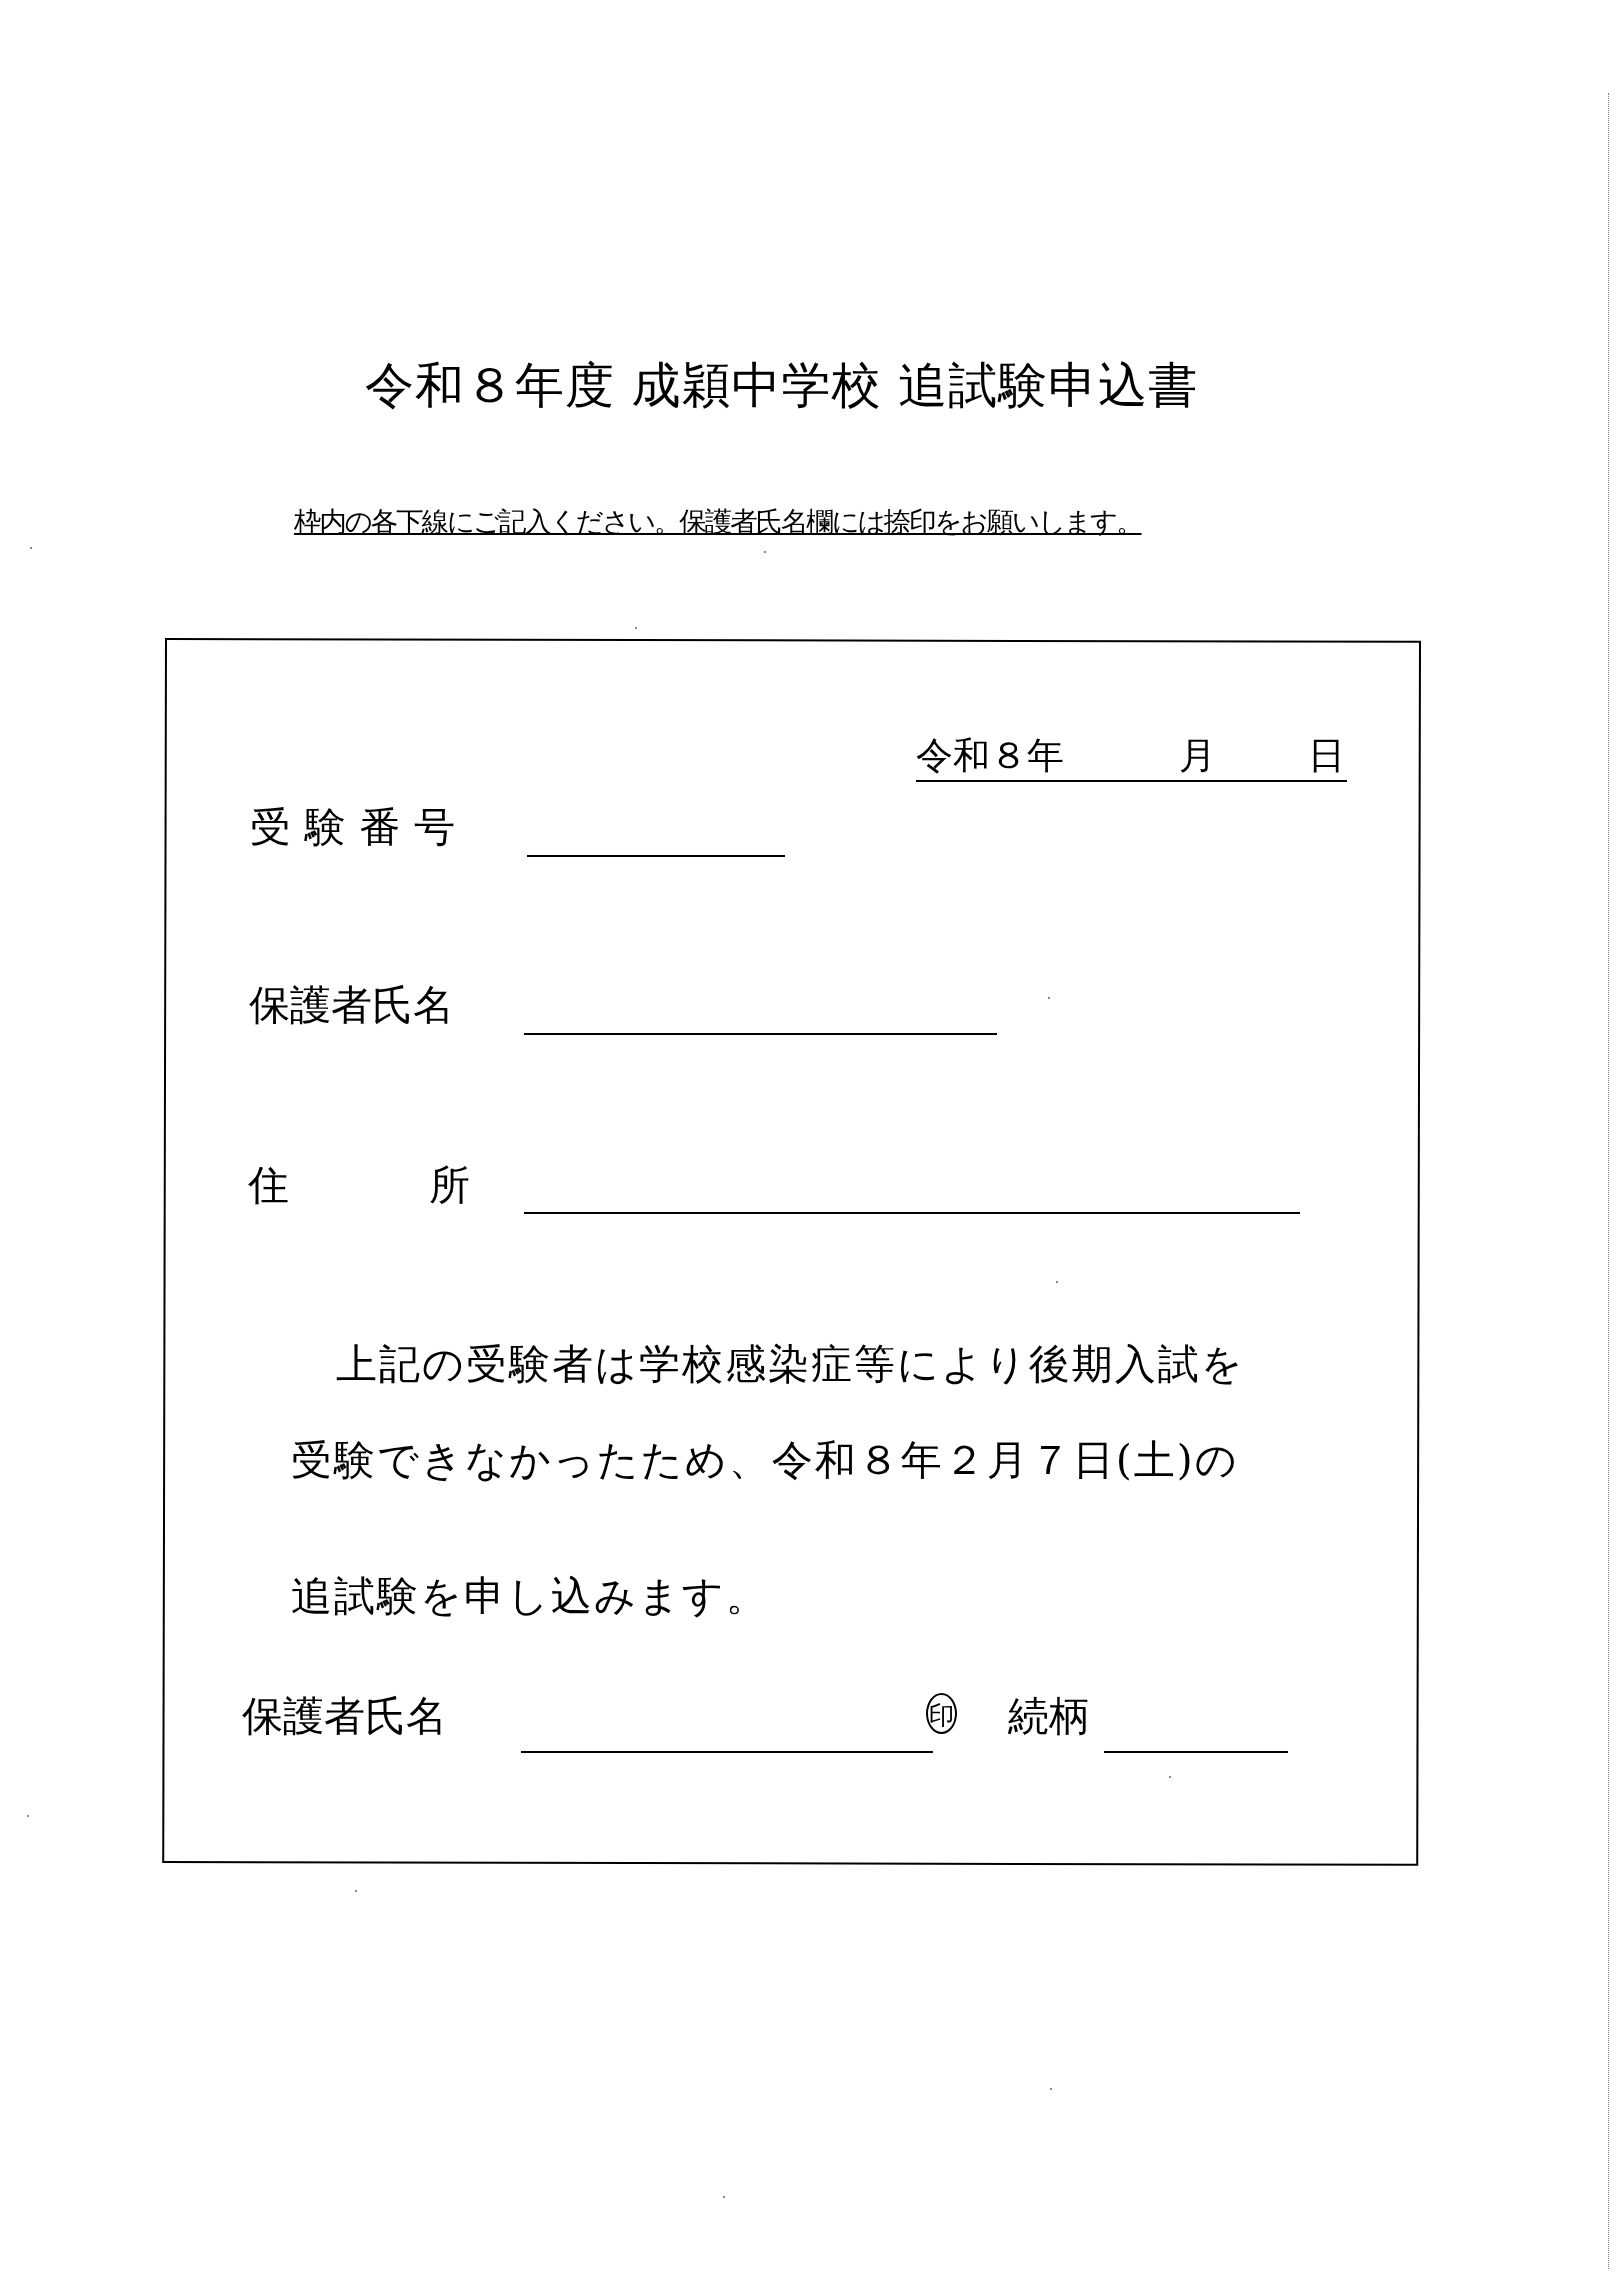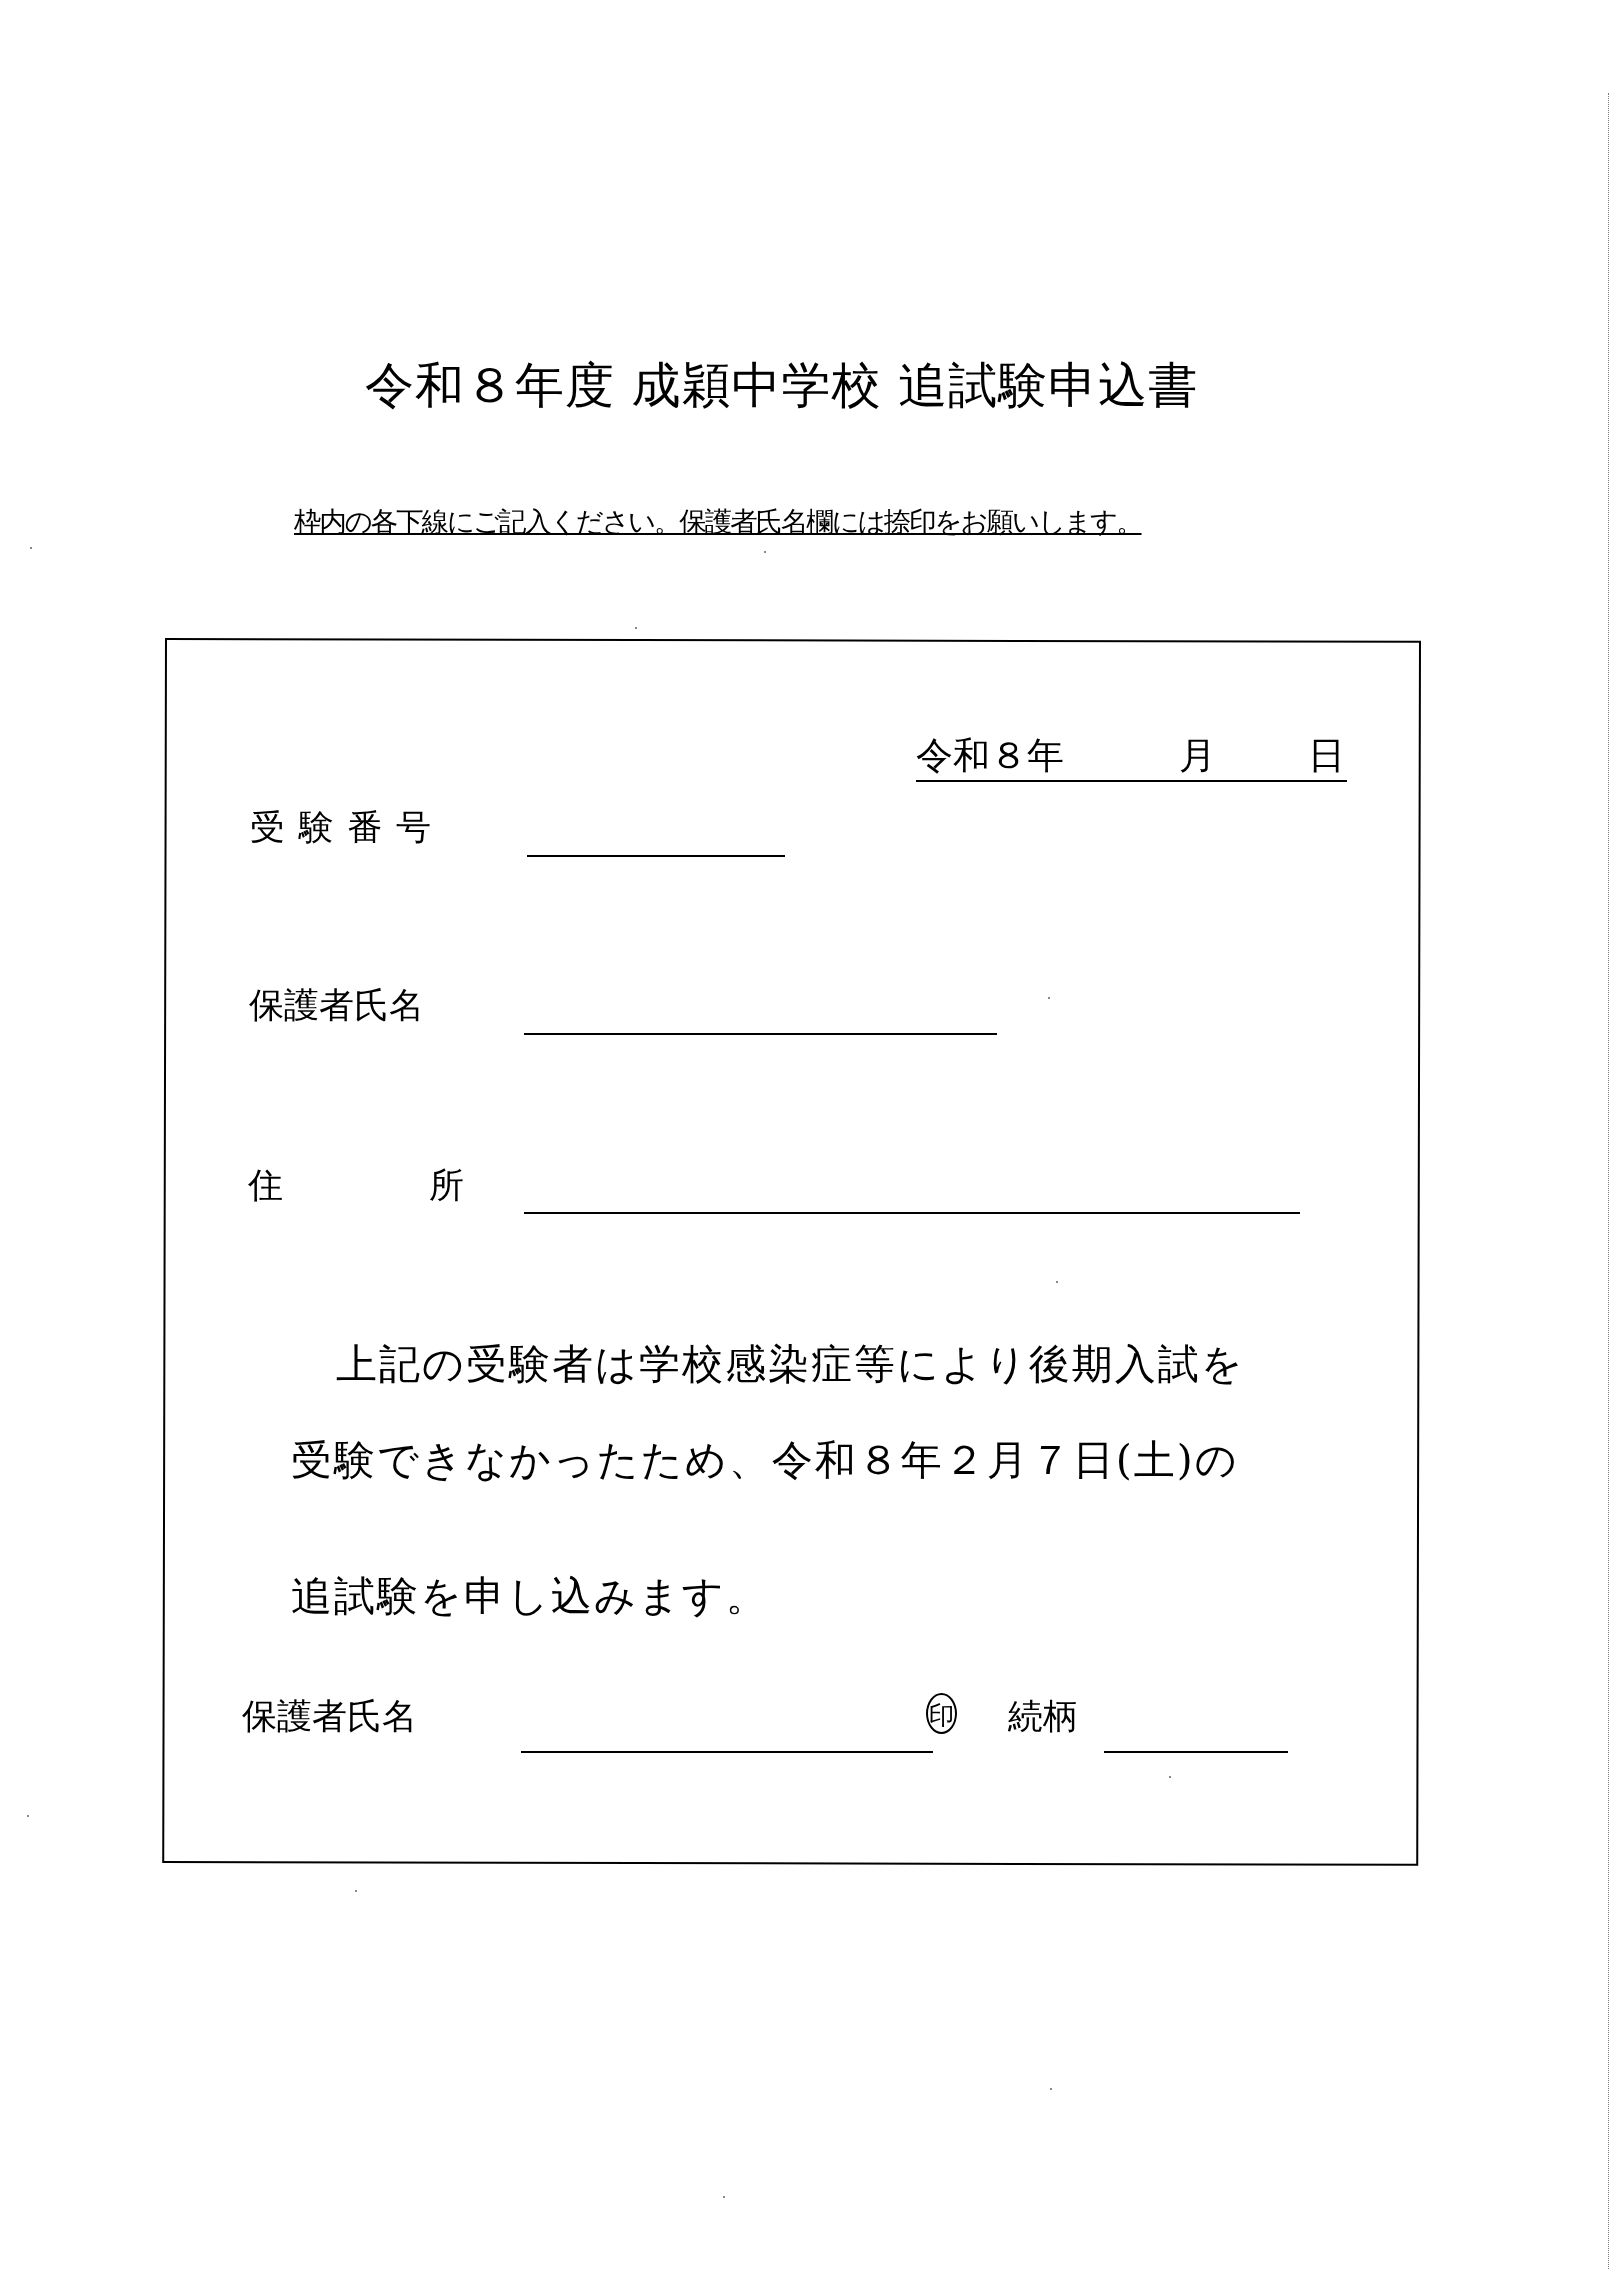--- a/index.html
+++ b/index.html
@@ -49,21 +49,21 @@
       font-size: 37px;
       line-height: 47px;
       border-bottom: 2.9px solid #000;
       width: 431px;
       height: 48px;
       margin-top: 16px;
     }
     .date-line span { position: absolute; top: 0; }
 
     .label {
-      font-size: 35px;
+      font-size: 41px;
       line-height: 51px;
     }
     .label-spaced { letter-spacing: 13.7px; }
 
     .blank {
       position: absolute;
       border-bottom: 2.9px solid #000;
       height: 0;
     }
 

